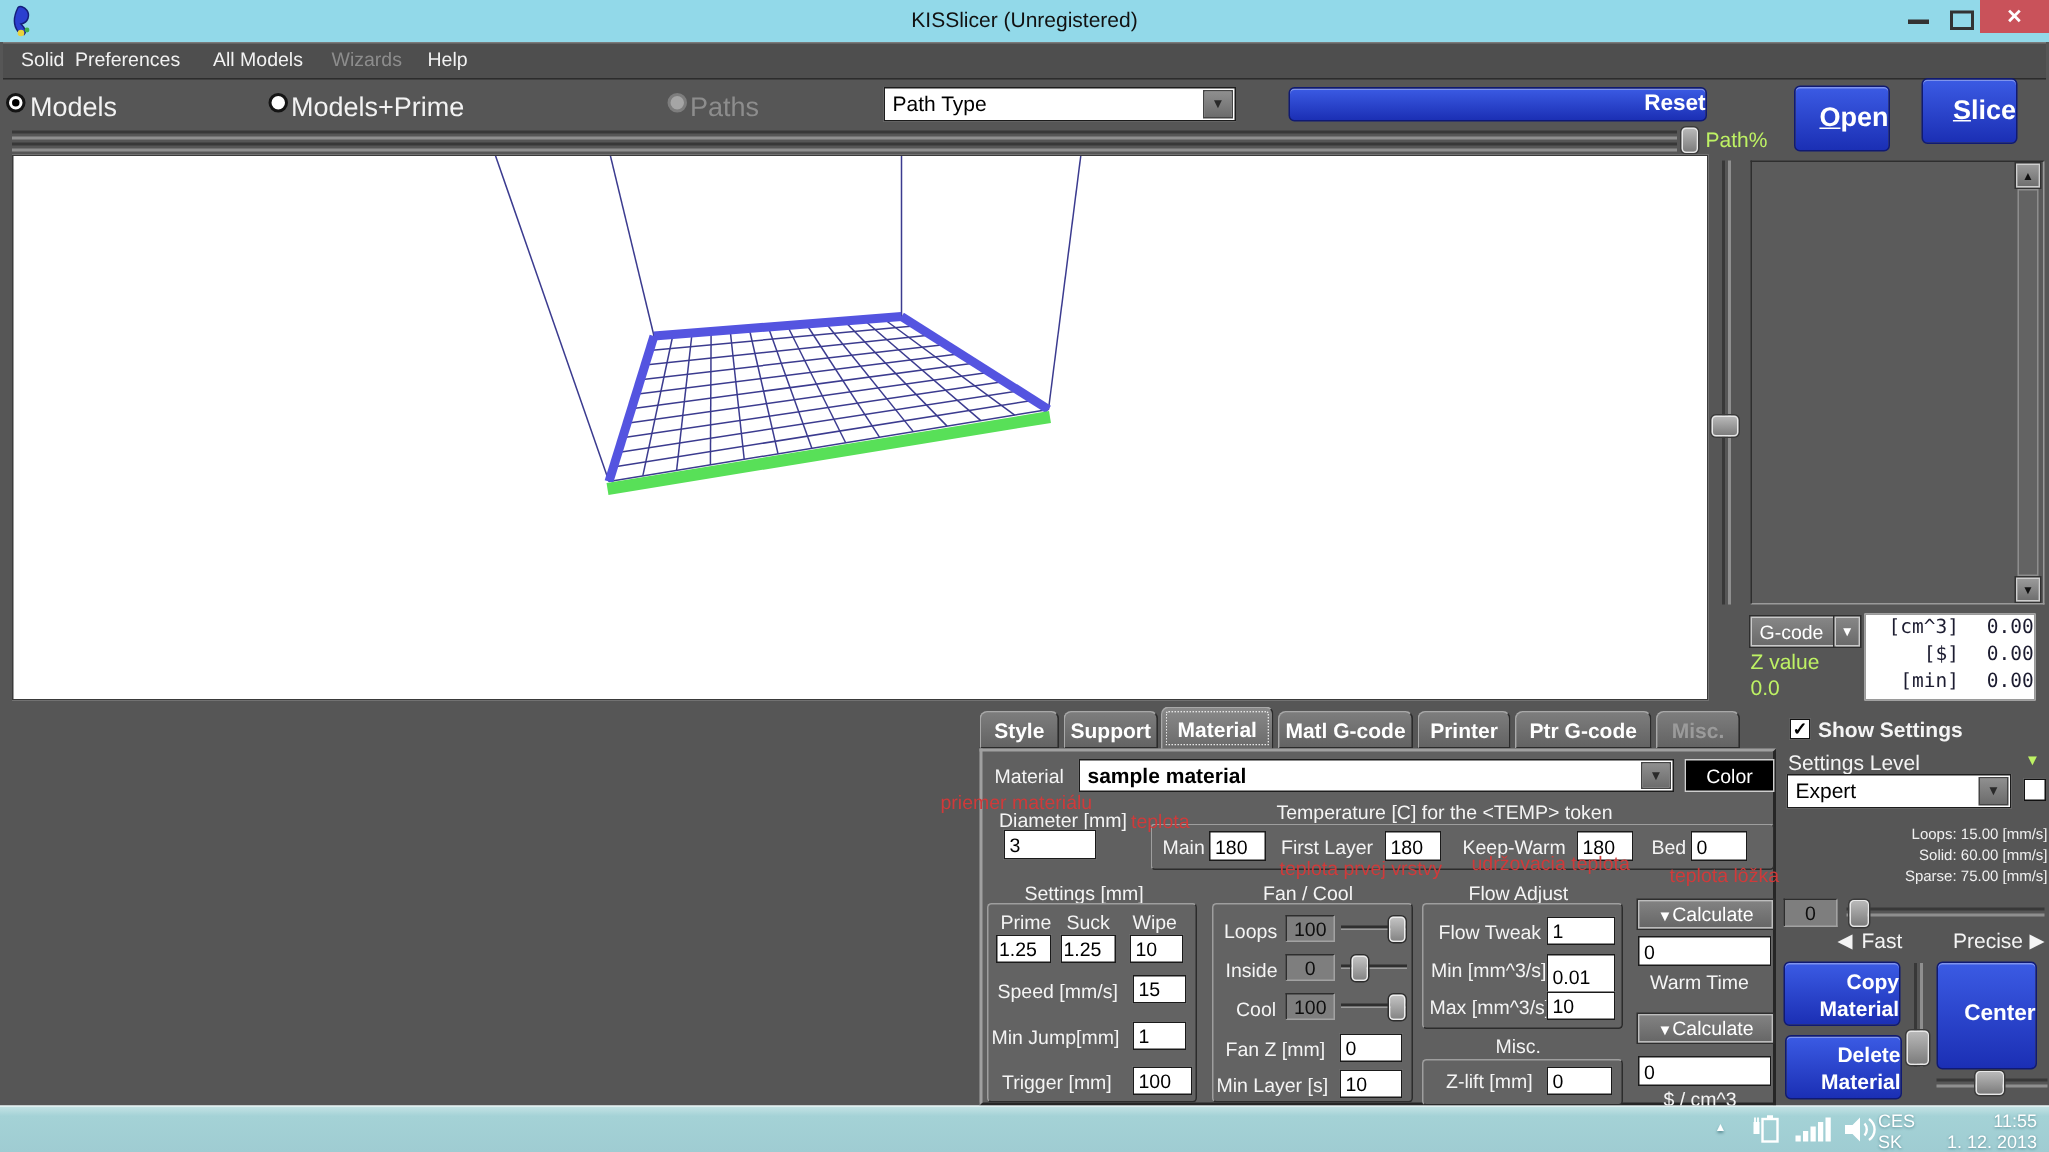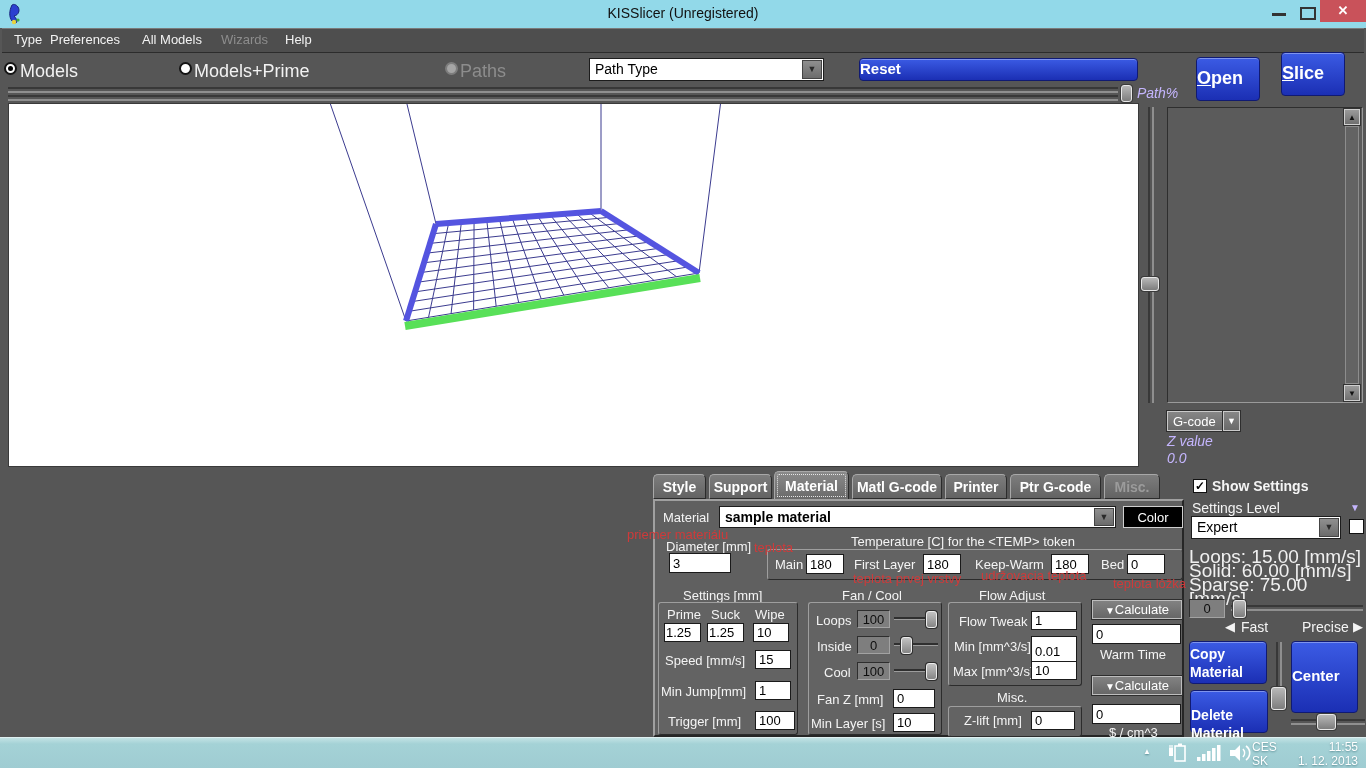--- a/index.html
+++ b/index.html
@@ -23,26 +23,26 @@
   .radio{width:13px;height:13px;border-radius:50%;background:#fff;border:2px solid #141414;box-sizing:border-box;}
   .radio .dot{position:absolute;left:2px;top:2px;width:5px;height:5px;border-radius:50%;background:#000;}
   .radio.disabled{border-color:#7d7d7d;background:#a5a5a5;}
   .rlabel{color:#f2f2f2;font-size:18px;}
   .rlabel.disabled{color:#8d8d8d;}
   .combo{background:#fff;border:1px solid #1c1c1c;box-sizing:border-box;}
   .combo .ctext{position:absolute;left:5px;top:2px;font-size:14px;color:#000;white-space:nowrap;}
   .combo .cbtn{position:absolute;right:1px;top:1px;bottom:1px;width:18px;background:linear-gradient(#8f8f8f,#6c6c6c);
     border:1px solid #444;color:#2a2a2a;font-size:9px;text-align:center;line-height:16px;}
   .btn-blue{background:linear-gradient(#3b5be4,#1b2fb4);border:1px solid #101a72;border-radius:4px;
-    color:#fff;font-weight:bold;text-align:left;box-shadow:inset 0 1px 0 rgba(255,255,255,.35);}
+    color:#fff;font-weight:bold;text-align:right;box-shadow:inset 0 1px 0 rgba(255,255,255,.35);}
   .btn-blue.ul::first-letter{text-decoration:underline;}
   .grooveH{border-top:2px solid #383838;border-bottom:2px solid #8f8f8f;height:2px;}
   .grooveV{border-left:2px solid #383838;border-right:2px solid #8f8f8f;width:2px;}
   .handle{background:linear-gradient(#b8b8b8,#7d7d7d);border:1px solid #e8e8e8;border-radius:3px;box-shadow:0 0 0 1px #3a3a3a;}
-  .dim{color:#c4b5fd;font-style:italic;}
+  .dim{color:#bef264;}
 
   
   #viewport{left:8px;top:103px;width:1131px;height:364px;background:#fff;border:1px solid #3a3a3a;box-sizing:border-box;}
 
   
   #model-list{left:1167px;top:107px;width:196px;height:296px;background:#5b5b5b;
     border:1px solid #2e2e2e;border-right-color:#9a9a9a;border-bottom-color:#9a9a9a;box-sizing:border-box;}
   .sb-btn{width:16px;height:16px;background:linear-gradient(#9a9a9a,#6f6f6f);border:1px solid #cfcfcf;
     box-shadow:0 0 0 1px #333;color:#111;font-size:8px;text-align:center;line-height:15px;box-sizing:border-box;}
   .sb-track{width:14px;background:#636363;border:1px solid #8d8d8d;box-sizing:border-box;}
@@ -76,21 +76,21 @@
   .mini-slider{height:18px;position:absolute;}
   .mini-slider .tr{position:absolute;left:0;right:0;top:7px;border-top:2px solid #2f2f2f;border-bottom:1px solid #9c9c9c;}
   .mini-slider .hd{position:absolute;top:1px;width:9px;height:15px;background:linear-gradient(#c2c2c2,#858585);
     border:1px solid #ededed;border-radius:3px;box-shadow:0 0 0 1px #2d2d2d;}
   .annot{color:#cf3a3a;font-size:13px;white-space:nowrap;z-index:6;}
   .calcbtn{background:linear-gradient(#828282,#676767);border:1px solid #bdbdbd;box-shadow:0 0 0 1px #2e2e2e;
     color:#fff;font-size:13px;text-align:center;box-sizing:border-box;}
 
   
   .checkbox{background:#fff;border:1px solid #111;box-sizing:border-box;color:#000;text-align:center;}
-  .speeds{color:#f0f0f0;font-size:19px;text-align:left;line-height:14px;}
+  .speeds{color:#f0f0f0;font-size:10px;text-align:right;line-height:14px;}
 
   
   #taskbar{position:absolute;left:0;top:737px;width:1366px;height:31px;
     background:linear-gradient(#c2e2e4,#a4d2d6 20%,#9fccd2);border-top:1px solid #dff0f1;box-sizing:border-box;}
   .tray-text{color:#fff;font-size:12px;text-shadow:0 1px 2px rgba(0,60,70,.45);}
 </style>
 </head>
 <body>
 
 <div id="app">
@@ -105,21 +105,21 @@
     <div class="abs winbtn" style="left:1272px;top:13px;">
         <div class="min-glyph"></div>
       </div>
     <div class="abs winbtn" style="left:1300px;top:7px;">
         <div class="max-glyph"></div>
       </div>
     <div class="abs" id="close-btn" style="left:1320px;">✕</div>
   </div>
 
   <div id="menubar" class="abs">
-    <span class="abs menu-item" style="left:12px;">Type</span>
+    <span class="abs menu-item" style="left:12px;">Solid</span>
     <span class="abs menu-item" style="left:48px;">Preferences</span>
     <span class="abs menu-item" style="left:140px;">All Models</span>
     <span class="abs menu-item disabled" style="left:219px;">Wizards</span>
     <span class="abs menu-item" style="left:283px;">Help</span>
   </div>
 
   <div class="abs radio" style="left:4px;top:62px;">
       <span class="dot"></span>
     </div>
   <span class="abs rlabel" style="left:20px;top:61px;">Models</span>
@@ -190,20 +190,25 @@
     <div class="abs sb-btn" style="left:176px;top:1px;">▲</div>
     <div class="abs sb-track" style="left:177px;top:18px;height:258px;"></div>
     <div class="abs sb-btn" style="left:176px;top:277px;">▼</div>
   </div>
 
   <div class="abs graybtn" style="left:1167px;top:411px;width:56px;height:20px;padding-left:5px;line-height:19px;">G-code</div>
   <div class="abs graybtn" style="left:1223px;top:411px;width:17px;height:20px;text-align:center;line-height:19px;font-size:9px;">▼</div>
   <span class="abs dim" style="left:1167px;top:433px;font-size:14px;">Z value</span>
   <span class="abs dim" style="left:1167px;top:450px;font-size:14px;">0.0</span>
 
+  <div id="stats-box" class="abs">
+    <div class="stat-line"><span class="stat-label">[cm^3]</span> <span class="stat-value">0.00</span></div>
+    <div class="stat-line"><span class="stat-label">[$]</span> <span class="stat-value">0.00</span></div>
+    <div class="stat-line"><span class="stat-label">[min]</span> <span class="stat-value">0.00</span></div>
+  </div>
 
   <div class="abs tab" style="left:653px;width:53px;">Style</div>
   <div class="abs tab" style="left:709px;width:63px;">Support</div>
   <div class="abs tab active" style="left:774px;width:75px;">Material</div>
   <div class="abs tab" style="left:852px;width:90px;">Matl G-code</div>
   <div class="abs tab" style="left:945px;width:62px;">Printer</div>
   <div class="abs tab" style="left:1010px;width:91px;">Ptr G-code</div>
   <div class="abs tab disabled" style="left:1104px;width:56px;">Misc.</div>
 
   <div id="pane" class="abs">
@@ -326,21 +331,21 @@
 
   <div class="abs grayval" style="left:1189px;top:599px;width:36px;height:19px;line-height:18px;">0</div>
   <div class="abs grooveH" style="left:1231px;top:605px;width:132px;"></div>
   <div class="abs handle" style="left:1233px;top:600px;width:11px;height:16px;"></div>
   <span class="abs lbl" style="left:1225px;top:619px;">◀</span>
   <span class="abs lbl" style="left:1241px;top:619px;font-size:14px;">Fast</span>
   <span class="abs lbl" style="left:1302px;top:619px;font-size:14px;">Precise</span>
   <span class="abs lbl" style="left:1353px;top:619px;">▶</span>
 
   <div class="abs btn-blue" style="left:1189px;top:641px;width:78px;height:43px;font-size:14px;line-height:18px;padding-top:3px;box-sizing:border-box;">Copy Material</div>
-  <div class="abs btn-blue" style="left:1190px;top:690px;width:78px;height:43px;font-size:14px;line-height:18px;padding-top:15px;box-sizing:border-box;">Delete Material</div>
+  <div class="abs btn-blue" style="left:1190px;top:690px;width:78px;height:43px;font-size:14px;line-height:18px;padding-top:3px;box-sizing:border-box;">Delete Material</div>
 
   <div class="abs grooveV" style="left:1276px;top:642px;height:69px;"></div>
   <div class="abs handle" style="left:1271px;top:687px;width:13px;height:21px;"></div>
 
   <div class="abs btn-blue" style="left:1291px;top:641px;width:65px;height:70px;font-size:15px;line-height:68px;">Center</div>
   <div class="abs grooveH" style="left:1291px;top:719px;width:74px;"></div>
   <div class="abs handle" style="left:1317px;top:714px;width:17px;height:14px;"></div>
 
 </div>
 

